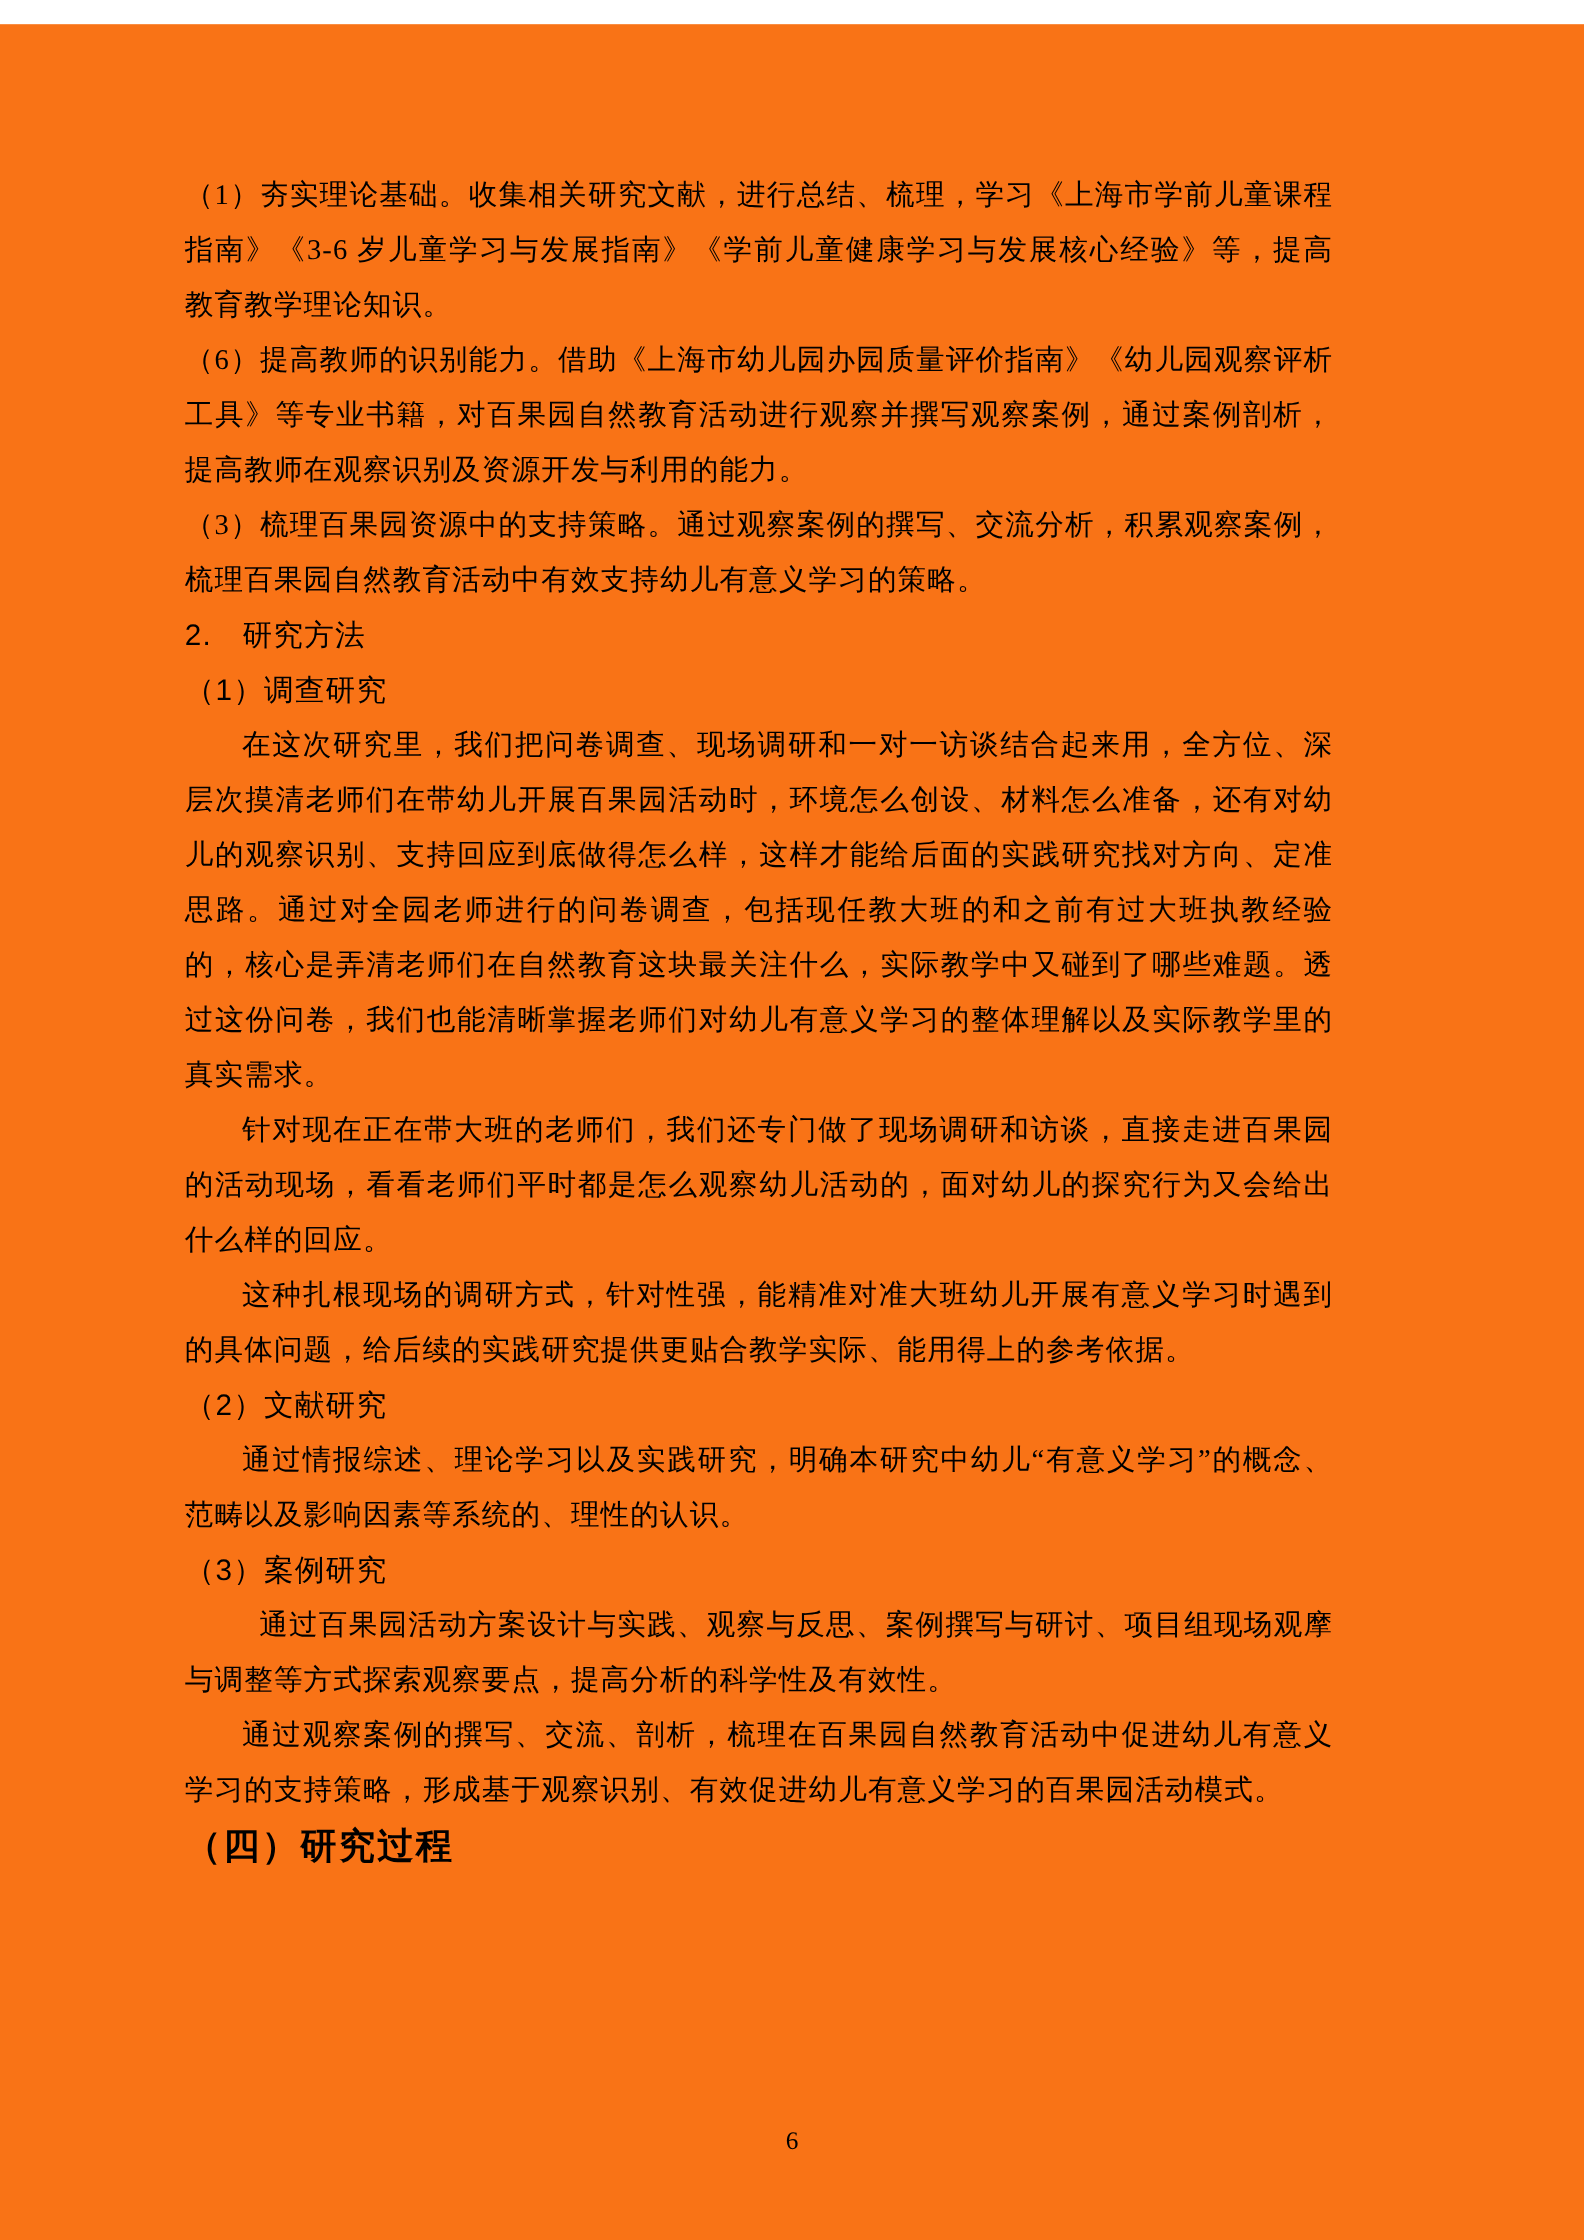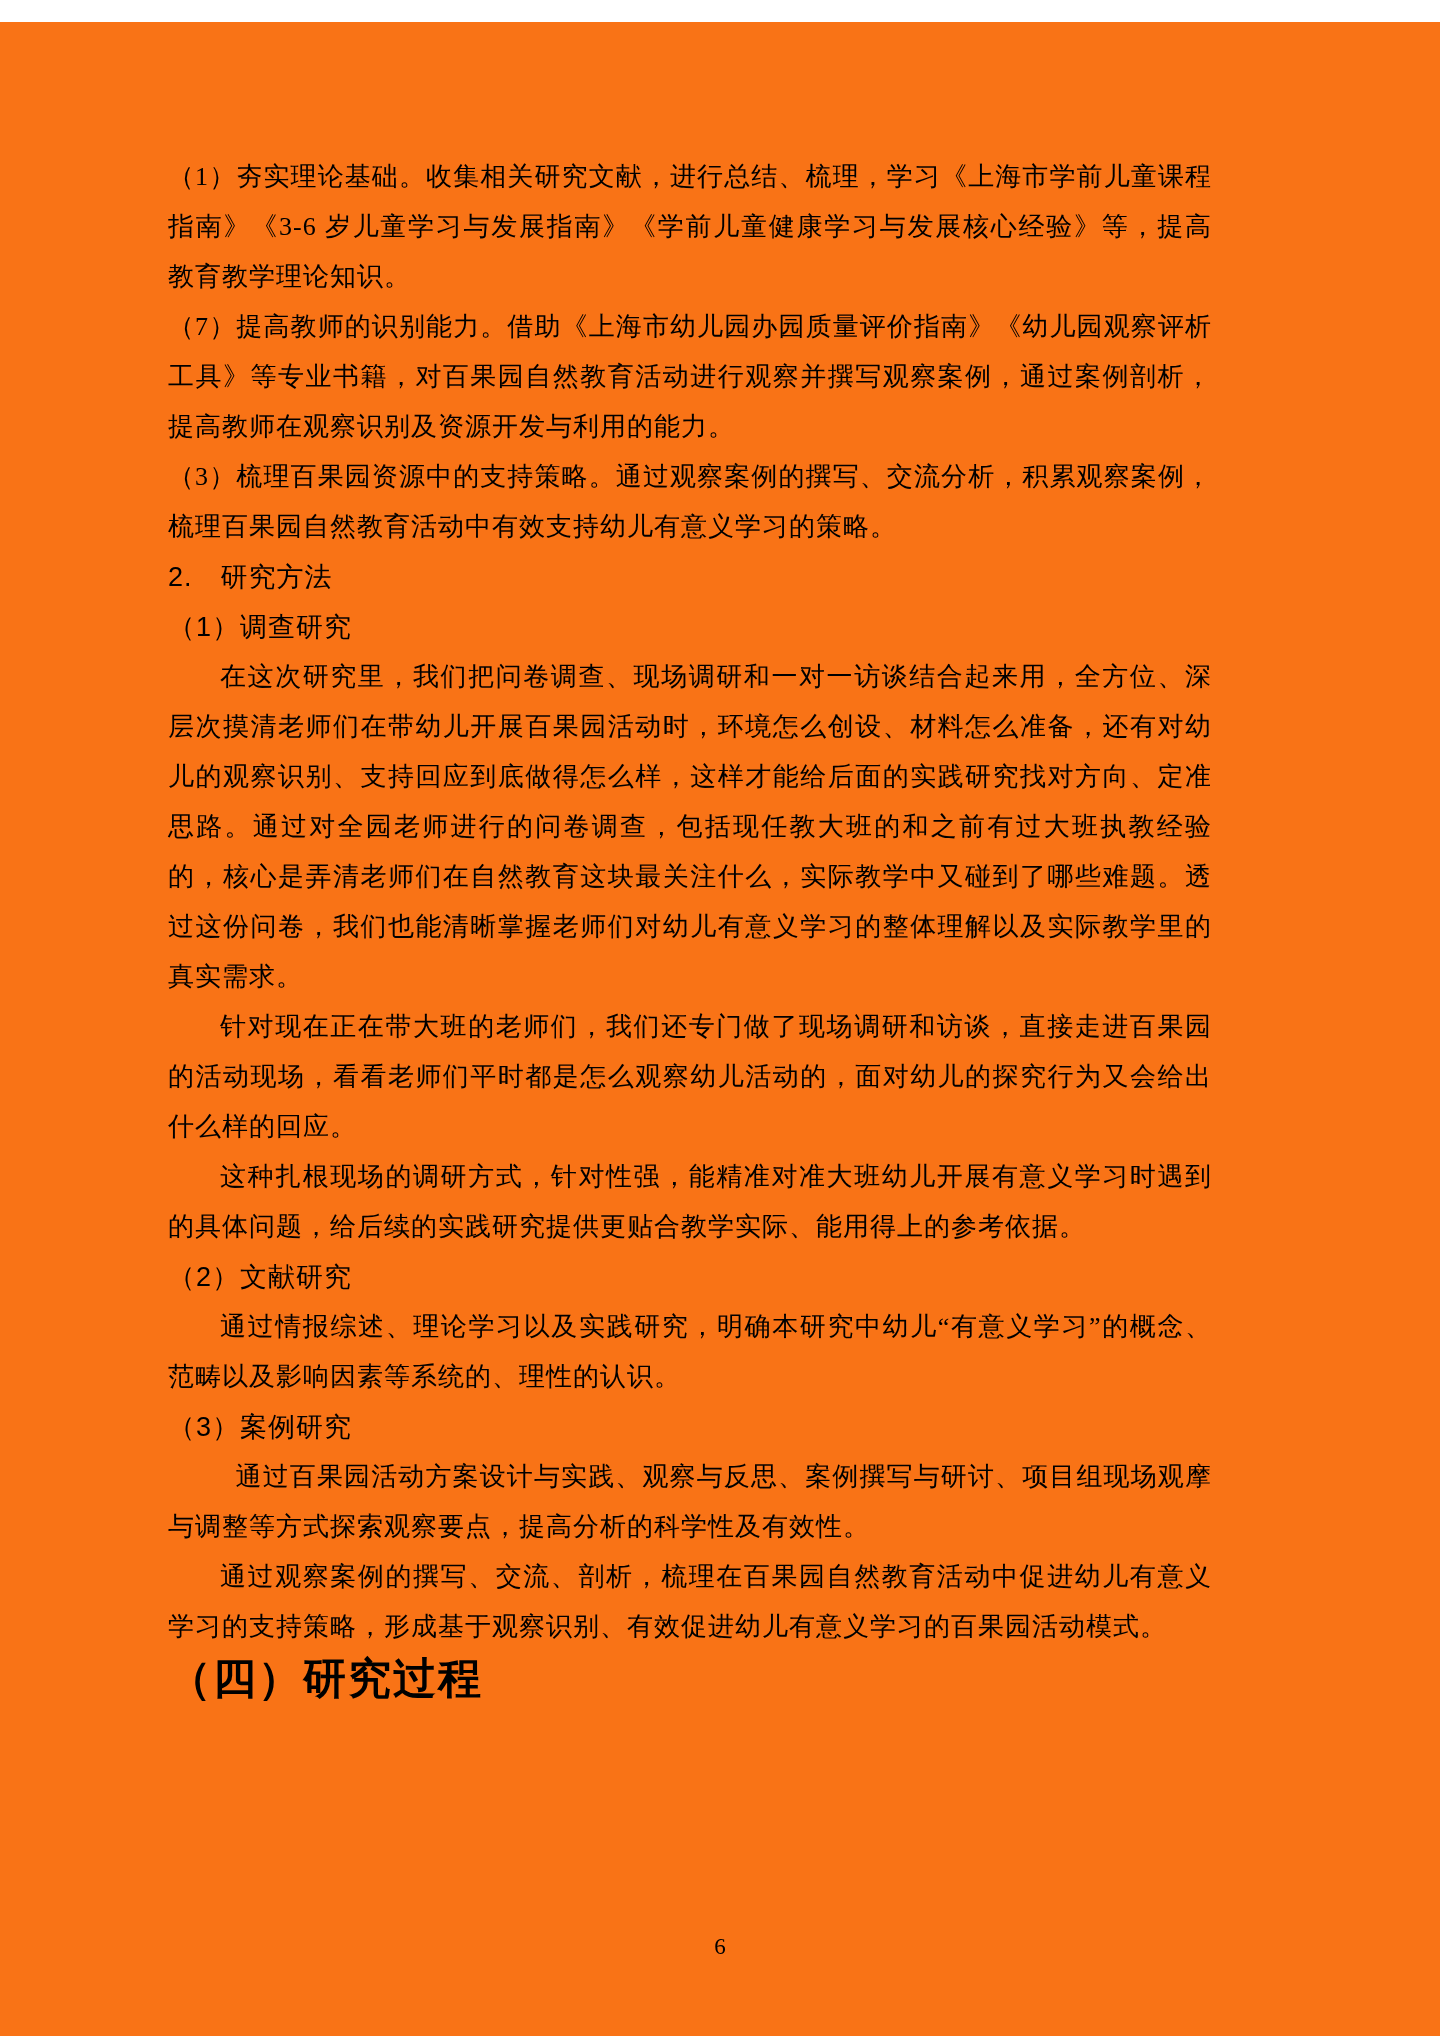--- a/index.html
+++ b/index.html
@@ -39,21 +39,21 @@
   .h-num, .h-sub {
     margin: 0;
     font-size: 27px;
     line-height: 50px;
     font-weight: normal;
     font-family: "Liberation Sans", "DejaVu Sans", sans-serif;
     letter-spacing: 1px;
   }
   .h-major {
     margin: 0;
-    font-size: 43px;
+    font-size: 33px;
     line-height: 52px;
     font-weight: bold;
     font-family: "Liberation Sans", "DejaVu Sans", sans-serif;
     letter-spacing: 2px;
   }
   .page-number {
     position: absolute;
     top: 1910px;
     left: 0;
     width: 100%;
@@ -62,21 +62,21 @@
     line-height: 30px;
     font-family: "Liberation Serif", "DejaVu Serif", serif;
   }
 </style>
 </head>
 <body>
 
 <div class="page">
   <div class="content">
     <p class="para">（1）夯实理论基础。收集相关研究文献，进行总结、梳理，学习《上海市学前儿童课程指南》《3-6 岁儿童学习与发展指南》《学前儿童健康学习与发展核心经验》等，提高教育教学理论知识。</p>
-    <p class="para">（7）提高教师的识别能力。借助《上海市幼儿园办园质量评价指南》《幼儿园观察评析工具》等专业书籍，对百果园自然教育活动进行观察并撰写观察案例，通过案例剖析，提高教师在观察识别及资源开发与利用的能力。</p>
+    <p class="para">（6）提高教师的识别能力。借助《上海市幼儿园办园质量评价指南》《幼儿园观察评析工具》等专业书籍，对百果园自然教育活动进行观察并撰写观察案例，通过案例剖析，提高教师在观察识别及资源开发与利用的能力。</p>
     <p class="para">（3）梳理百果园资源中的支持策略。通过观察案例的撰写、交流分析，积累观察案例，梳理百果园自然教育活动中有效支持幼儿有意义学习的策略。</p>
     <h3 class="h-num">2.　研究方法</h3>
     <h4 class="h-sub">（1）调查研究</h4>
     <p class="para indent">在这次研究里，我们把问卷调查、现场调研和一对一访谈结合起来用，全方位、深层次摸清老师们在带幼儿开展百果园活动时，环境怎么创设、材料怎么准备，还有对幼儿的观察识别、支持回应到底做得怎么样，这样才能给后面的实践研究找对方向、定准思路。通过对全园老师进行的问卷调查，包括现任教大班的和之前有过大班执教经验的，核心是弄清老师们在自然教育这块最关注什么，实际教学中又碰到了哪些难题。透过这份问卷，我们也能清晰掌握老师们对幼儿有意义学习的整体理解以及实际教学里的真实需求。</p>
     <p class="para indent">针对现在正在带大班的老师们，我们还专门做了现场调研和访谈，直接走进百果园的活动现场，看看老师们平时都是怎么观察幼儿活动的，面对幼儿的探究行为又会给出什么样的回应。</p>
     <p class="para indent">这种扎根现场的调研方式，针对性强，能精准对准大班幼儿开展有意义学习时遇到的具体问题，给后续的实践研究提供更贴合教学实际、能用得上的参考依据。</p>
     <h4 class="h-sub">（2）文献研究</h4>
     <p class="para indent">通过情报综述、理论学习以及实践研究，明确本研究中幼儿“有意义学习”的概念、范畴以及影响因素等系统的、理性的认识。</p>
     <h4 class="h-sub">（3）案例研究</h4>
     <p class="para indent-lg">通过百果园活动方案设计与实践、观察与反思、案例撰写与研讨、项目组现场观摩与调整等方式探索观察要点，提高分析的科学性及有效性。</p>

